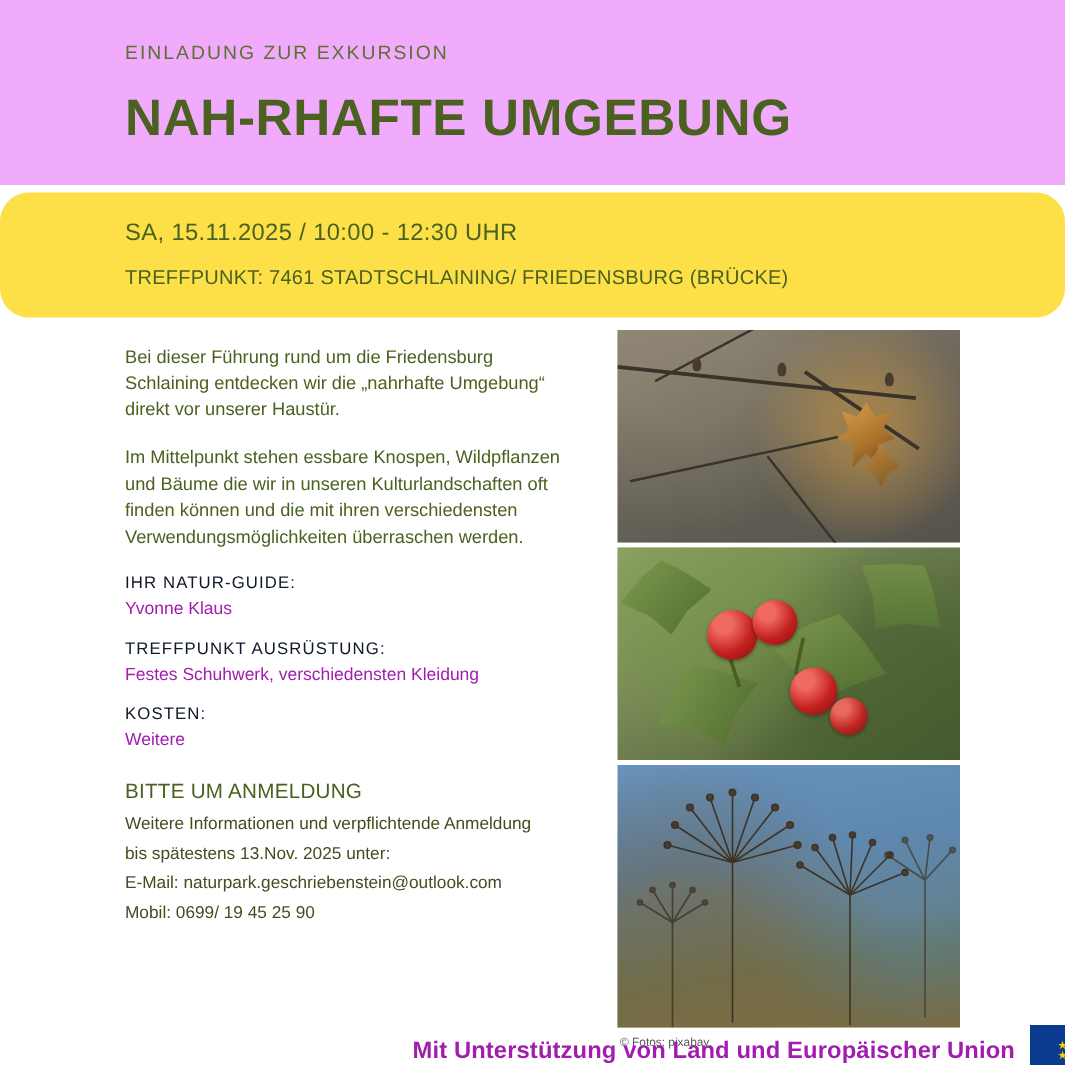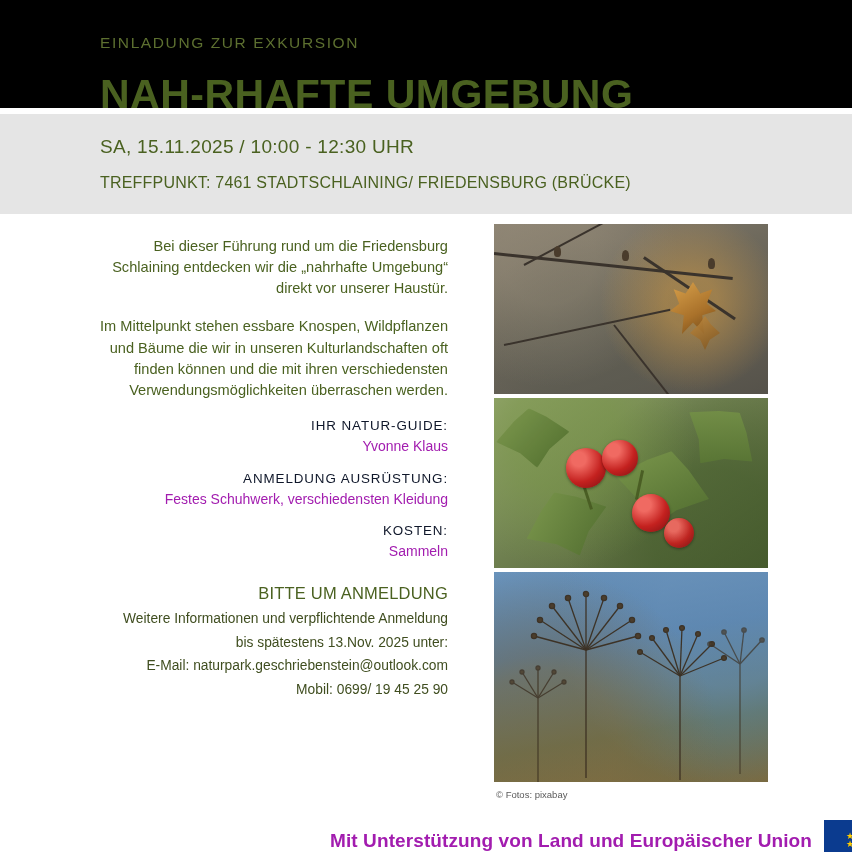--- a/index.html
+++ b/index.html
@@ -15,23 +15,23 @@
 
   .poster {
     position: relative;
     width: 852px;
     height: 852px;
     background: #ffffff;
   }
 
   
   .header {
-    background: #000000;
+    background: #f0abfc;
     padding: 34px 0 10px 100px;
-    height: 108px;
+    height: 148px;
   }
   .eyebrow {
     font-size: 15.5px;
     letter-spacing: 1.6px;
     color: #5d7030;
     font-weight: 400;
     margin: 0 0 22px 0;
   }
   .title {
     font-size: 41px;
@@ -39,23 +39,24 @@
     letter-spacing: 0.5px;
     color: #4a6120;
     margin: 0;
     line-height: 1;
   }
 
   .divider-white { height: 6px; background: #ffffff; }
 
   
   .band {
-    background: #e5e5e5;
+    background: #fde047;
     padding: 22px 0 20px 100px;
     height: 100px;
+    border-radius: 23px;
   }
   .band .date {
     font-size: 19px;
     color: #4a6120;
     margin: 0 0 16px 0;
     letter-spacing: 0.3px;
   }
   .band .meet {
     font-size: 16px;
     color: #4a6120;
@@ -64,21 +65,20 @@
   }
 
   
   .content {
     display: flex;
     align-items: flex-start;
   }
   .left {
     width: 470px;
     padding: 22px 22px 0 100px;
-    text-align: right;
   }
   .right {
     width: 274px;
     padding-top: 10px;
     margin-left: 24px;
   }
 
   .para {
     font-size: 14.6px;
     line-height: 1.45;
@@ -261,27 +261,27 @@
     <div class="left">
       <p class="para">Bei dieser Führung rund um die Friedensburg Schlaining entdecken wir die „nahrhafte Umgebung“ direkt vor unserer Haustür.</p>
       <p class="para">Im Mittelpunkt stehen essbare Knospen, Wildpflanzen und Bäume die wir in unseren Kulturlandschaften oft finden können und die mit ihren verschiedensten Verwendungsmöglichkeiten überraschen werden.</p>
 
       <div class="section">
         <p class="label">IHR NATUR-GUIDE:</p>
         <p class="value">Yvonne Klaus</p>
       </div>
 
       <div class="section">
-        <p class="label">ANMELDUNG AUSRÜSTUNG:</p>
+        <p class="label">TREFFPUNKT AUSRÜSTUNG:</p>
         <p class="value">Festes Schuhwerk, verschiedensten Kleidung</p>
       </div>
 
       <div class="section">
         <p class="label">KOSTEN:</p>
-        <p class="value">Sammeln</p>
+        <p class="value">Weitere</p>
       </div>
 
       <p class="cta">BITTE UM ANMELDUNG</p>
       <p class="cta-line">Weitere Informationen und verpflichtende Anmeldung</p>
       <p class="cta-line">bis spätestens 13.Nov. 2025 unter:</p>
       <p class="cta-line">E-Mail: naturpark.geschriebenstein@outlook.com</p>
       <p class="cta-line">Mobil: 0699/ 19 45 25 90</p>
     </div>
 
     <div class="right">

